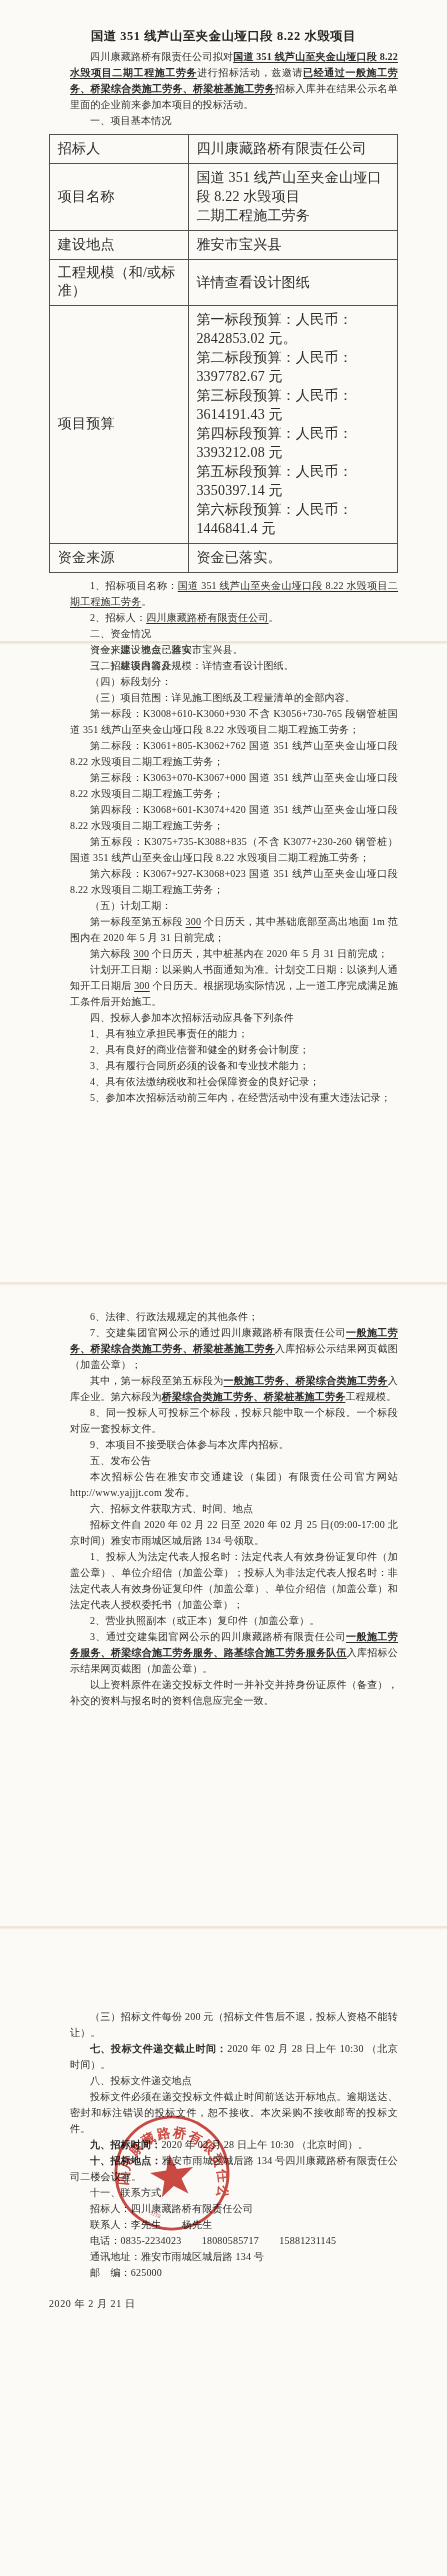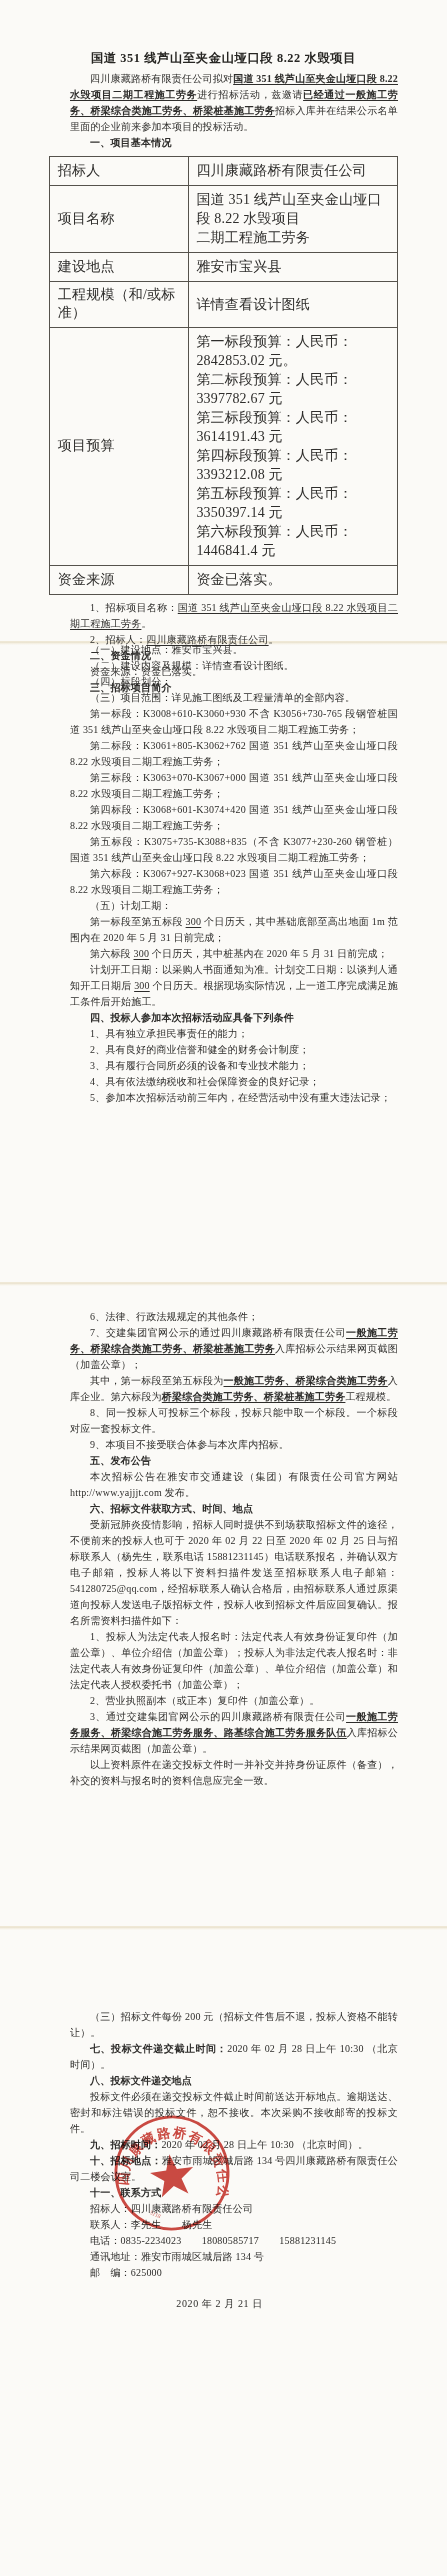--- a/index.html
+++ b/index.html
@@ -3,38 +3,38 @@
 <meta charset="utf-8">
 <style>
   html,body{margin:0;padding:0;}
   body{
     width:447px;height:2576px;position:relative;
     background:#fbfaf7;
     font-family:"Liberation Serif","DejaVu Serif",serif;
     color:#2e2d2b;overflow:hidden;
   }
   .page{position:absolute;left:0;width:447px;box-sizing:border-box;padding-left:49px;padding-right:49px;}
-  #p1{top:0;height:642px;padding-top:45px;}
+  #p1{top:0;height:642px;padding-top:23px;}
   #p2{top:642px;height:771px;}
   #p3{top:1283px;height:472px;padding-top:26px;}
   #p4{top:1927px;height:558px;padding-top:82px;}
   .sep{position:absolute;left:0;width:447px;height:2.8px;
        background:linear-gradient(180deg,#e7dfca 0%,#f4efe2 45%,#fbfaf7 100%);
        border-top:0.6px solid #efe8d6;}
   .sep1{top:641px}.sep2{top:1282px}.sep3{top:1926px}
   .title{font-size:12.3px;font-weight:700;text-align:center;line-height:26px;letter-spacing:0.6px;color:#262522;}
   .p,.h{font-size:10px;line-height:16px;text-align:justify;text-indent:2em;letter-spacing:0.2px;margin-left:21px;}
-  .h{font-weight:700;}
+  .h{font-weight:400;}
   .u{text-decoration:underline;text-underline-offset:2.2px;text-decoration-thickness:0.6px;}
   .b{font-weight:700;}
   table.info{border-collapse:collapse;width:100%;margin:4.5px 0 5.6px 0;table-layout:fixed;}
   table.info td{border:0.6px solid #55524c;padding:4.5px 7.8px;font-size:14px;vertical-align:middle;letter-spacing:0.2px;}
   table.info td.lbl{width:122px;}
   table.info .line{line-height:19px;}
-  .doc-date{margin-top:15.6px;text-align:center;font-size:10px;letter-spacing:0.6px;padding-right:7.8px;text-indent:0;}
+  .doc-date{margin-top:15.6px;text-align:left;font-size:10px;letter-spacing:0.6px;padding-right:7.8px;text-indent:0;}
   .seal{position:absolute;left:112px;top:2113px;width:120px;height:120px;
         transform:rotate(-8deg);opacity:.9;mix-blend-mode:multiply;pointer-events:none;}
 </style>
 </head>
 <body>
 
 <div class="sep sep1"></div>
 <div class="sep sep2"></div>
 <div class="sep sep3"></div>
 
@@ -125,21 +125,21 @@
 <div class="page" id="p3">
   <div>
       <div class="p"><span>6、法律、行政法规规定的其他条件；</span></div>
       <div class="p"><span>7、交建集团官网公示的通过四川康藏路桥有限责任公司</span><span class="b u">一般施工劳务、桥梁综合类施工劳务、桥梁桩基施工劳务</span><span>入库招标公示结果网页截图（加盖公章）；</span></div>
       <div class="p"><span>其中，第一标段至第五标段为</span><span class="b u">一般施工劳务、桥梁综合类施工劳务</span><span>入库企业。第六标段为</span><span class="b u">桥梁综合类施工劳务、桥梁桩基施工劳务</span><span>工程规模。</span></div>
       <div class="p"><span>8、同一投标人可投标三个标段，投标只能中取一个标段。一个标段对应一套投标文件。</span></div>
       <div class="p"><span>9、本项目不接受联合体参与本次库内招标。</span></div>
       <div class="h"><span>五、发布公告</span></div>
       <div class="p"><span>本次招标公告在雅安市交通建设（集团）有限责任公司官方网站 http://www.yajjjt.com 发布。</span></div>
       <div class="h"><span>六、招标文件获取方式、时间、地点</span></div>
-      <div class="p"><span>受新冠肺炎疫情影响，招标人同时提供不到场获取招标文件的途径，不便前来的投标人也可于 2020 年 02 月 22 日至 2020 年 02 月 25 日与招标联系人（杨先生，联系电话 15881231145）电话联系报名，并确认双方电子邮箱，投标人将以下资料扫描件发送至招标联系人电子邮箱：541280725@qq.com，经招标联系人确认合格后，由招标联系人通过原渠道向投标人发送电子版招标文件，投标人收到招标文件后应回复确认。报名所需资料扫描件如下：</span></div>
+      <div class="p"><span>招标文件自 2020 年 02 月 22 日至 2020 年 02 月 25 日(09:00-17:00 北京时间）雅安市雨城区城后路 134 号领取。</span></div>
       <div class="p"><span>1、投标人为法定代表人报名时：法定代表人有效身份证复印件（加盖公章）、单位介绍信（加盖公章）；投标人为非法定代表人报名时：非法定代表人有效身份证复印件（加盖公章）、单位介绍信（加盖公章）和法定代表人授权委托书（加盖公章）；</span></div>
       <div class="p"><span>2、营业执照副本（或正本）复印件（加盖公章）。</span></div>
       <div class="p"><span>3、通过交建集团官网公示的四川康藏路桥有限责任公司</span><span class="b u">一般施工劳务服务、桥梁综合施工劳务服务、路基综合施工劳务服务队伍</span><span>入库招标公示结果网页截图（加盖公章）。</span></div>
       <div class="p"><span>以上资料原件在递交投标文件时一并补交并持身份证原件（备查），补交的资料与报名时的资料信息应完全一致。</span></div>
     </div>
 </div>
 
 <div class="page" id="p4">
   <div>
       <div class="p"><span>（三）招标文件每份 200 元（招标文件售后不退，投标人资格不能转让）。</span></div>

